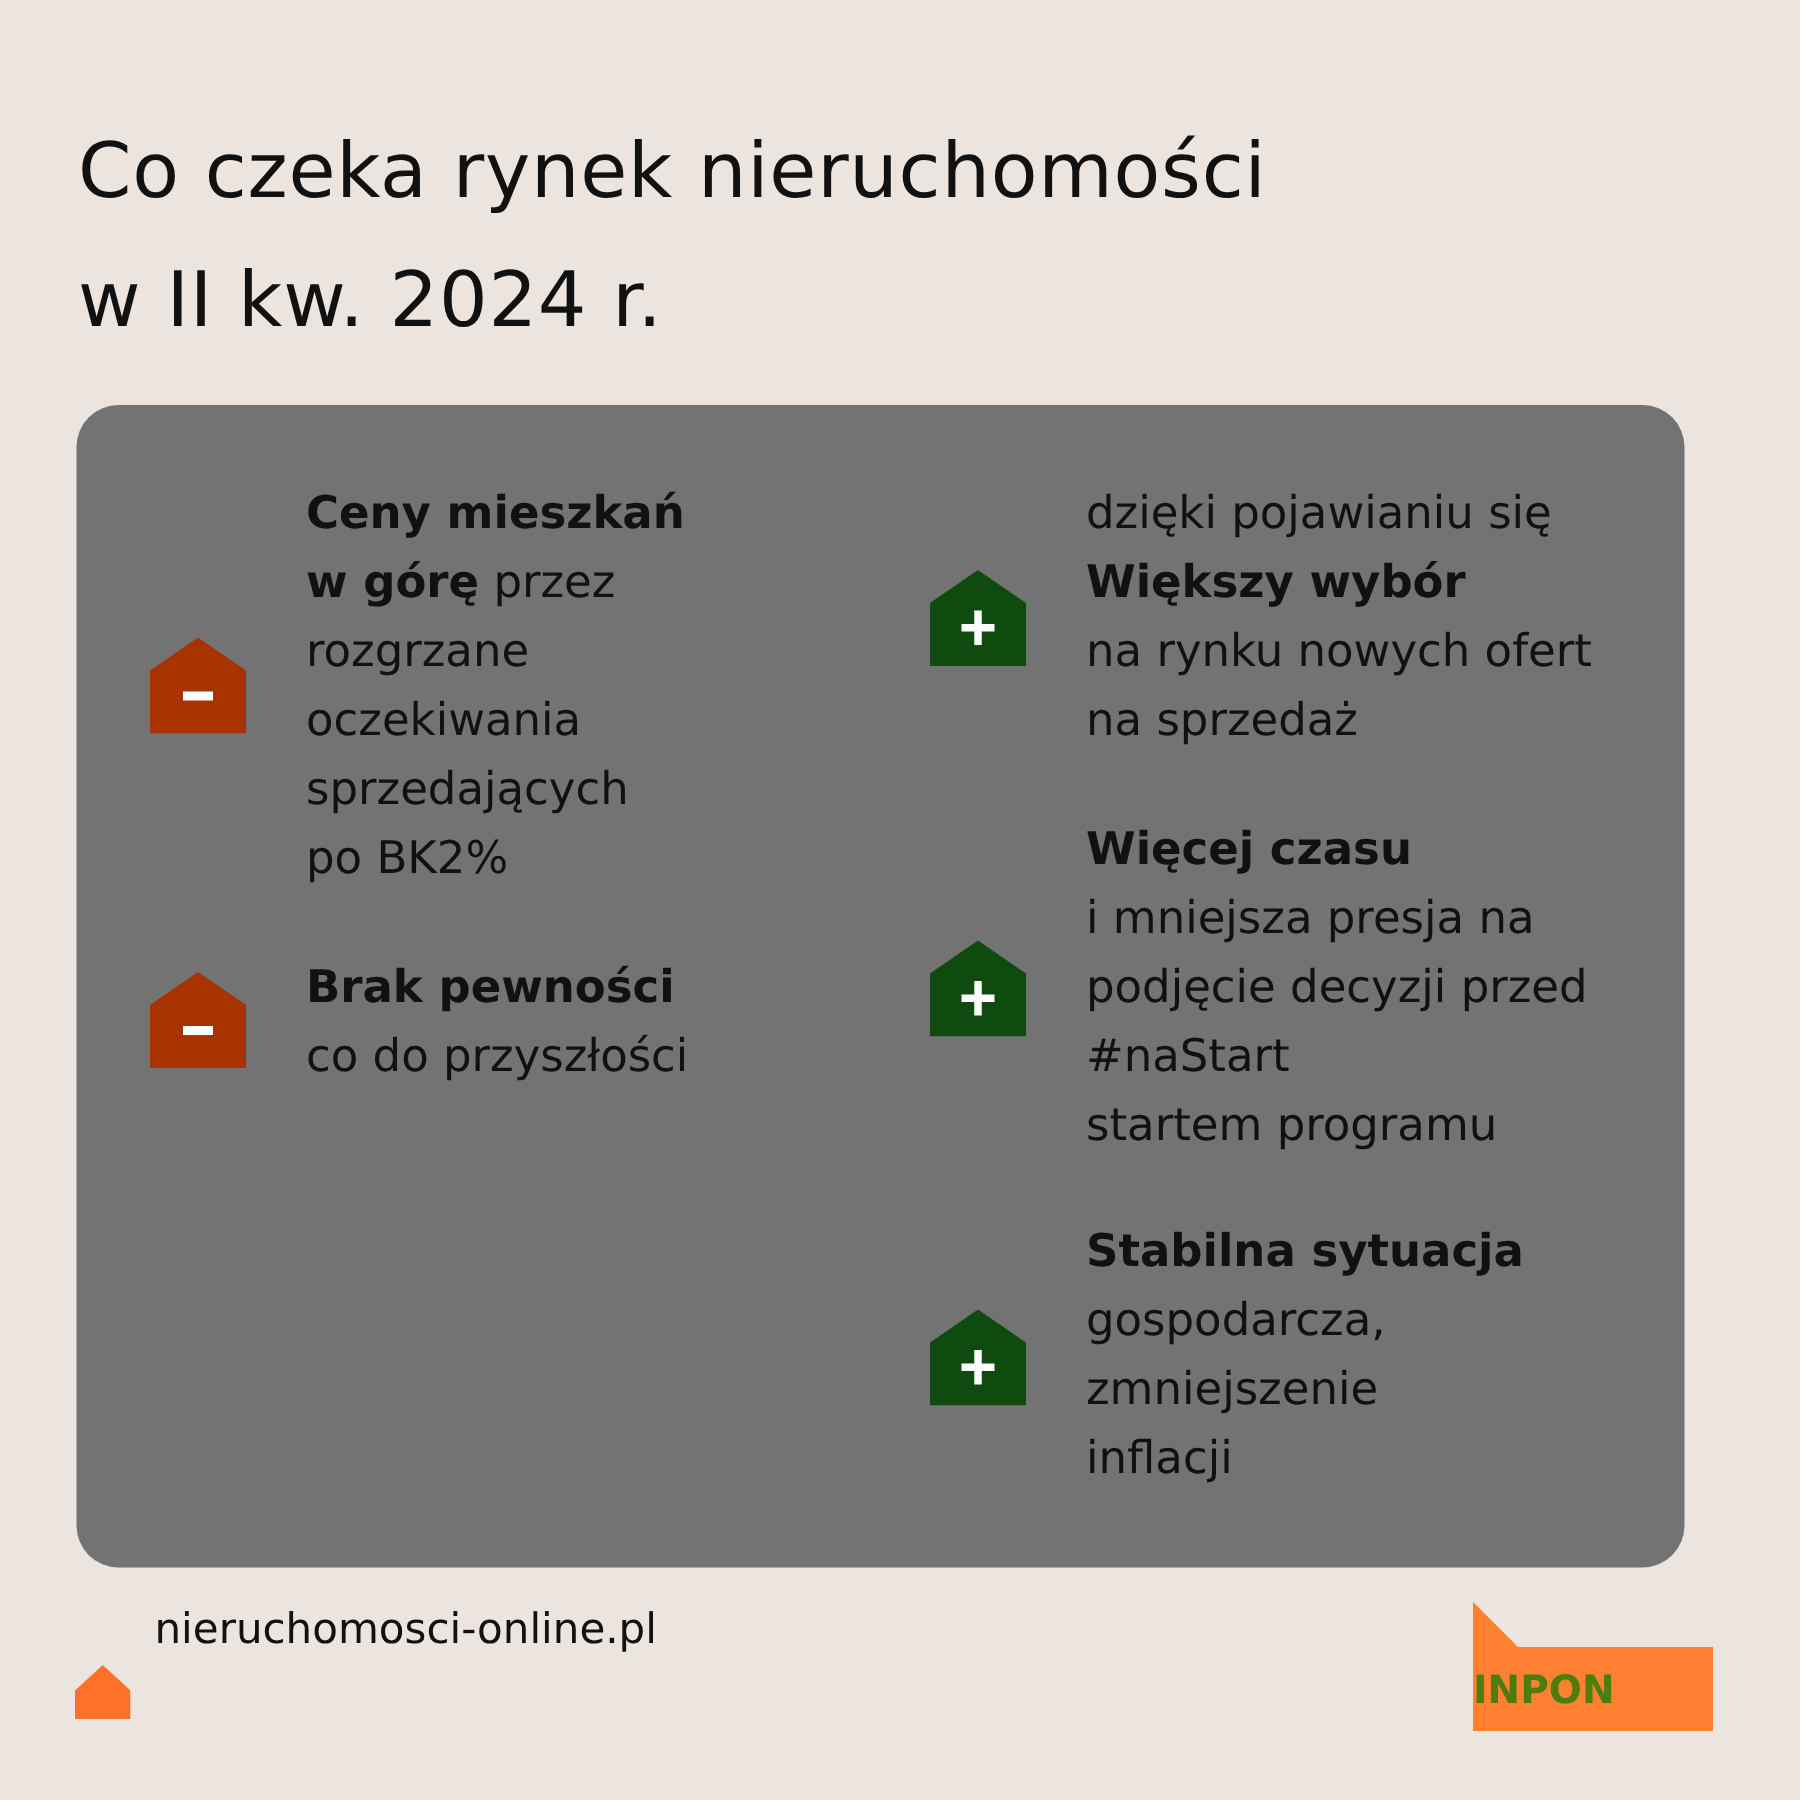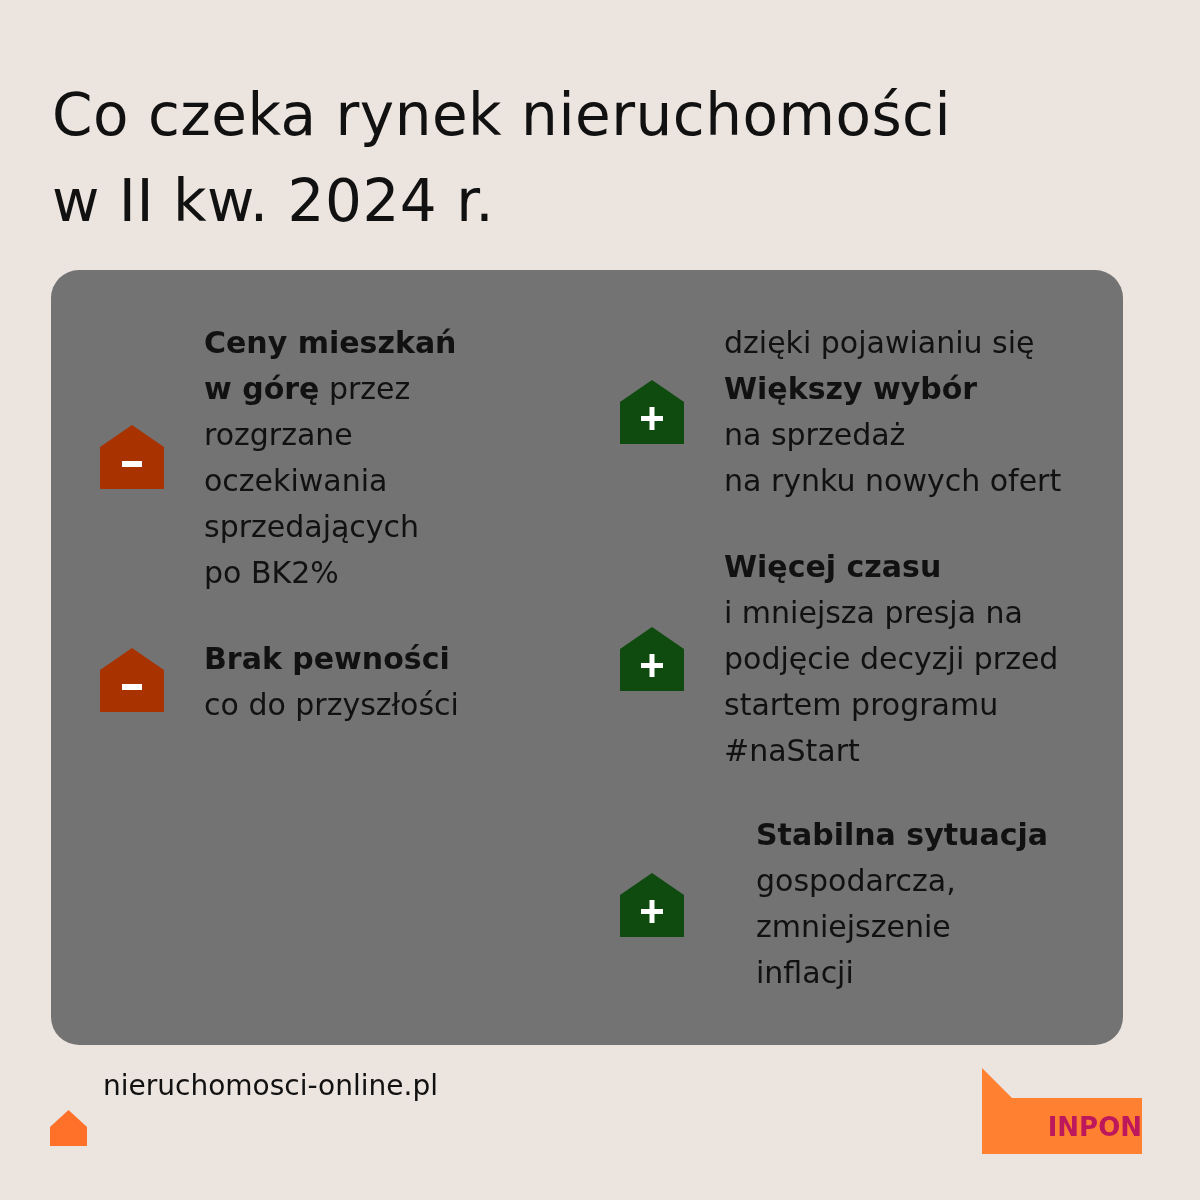--- a/index.html
+++ b/index.html
@@ -1,27 +1,27 @@
 <!DOCTYPE html>
 <html><head>
 <meta charset="utf-8">
 <style>
   html, body { margin:0; padding:0; }
   body { width:1200px; height:1200px; background:#ebe4df; font-family:"DejaVu Sans", sans-serif; position:relative; overflow:hidden; color:#111; }
-  .title { position:absolute; left:52px; top:72px; font-size:58px; line-height:86px; letter-spacing:0.5px; }
+  .title { position:absolute; left:52px; top:72px; font-size:51px; line-height:86px; letter-spacing:0.5px; }
   .title .l1 { font-weight:normal; }
   .title .l2 { font-weight:normal; }
   .card { position:absolute; left:51px; top:270px; width:1072px; height:775px; background:#737373; border-radius:28px; }
   .item { position:absolute; font-size:30px; line-height:46px; }
   .item b { font-weight:bold; }
   .icon { position:absolute; width:64px; height:64px; }
   .footer-logo { position:absolute; left:50px; top:1110px; }
   .footer-url { position:absolute; left:103px; top:1063px; font-size:28px; line-height:46px; }
   .inpon { position:absolute; left:982px; top:1068px; width:160px; height:86px; }
-  .inpon-label { position:absolute; left:982px; top:1100px; width:160px; height:54px; color:#be185d; font-weight:bold; font-size:26px; line-height:54px; text-align:right; }
+  .inpon-label { position:absolute; left:982px; top:1100px; width:160px; height:54px; color:#4d7c0f; font-weight:bold; font-size:26px; line-height:54px; text-align:left; }
 </style>
 </head>
 <body>
 
 <div class="title">
   <div class="l1">Co czeka rynek nieruchomości</div>
   <div class="l2">w II kw. 2024 r.</div>
 </div>
 
 <div class="card">
@@ -49,43 +49,43 @@
   </div>
 
   <svg class="icon" style="left:569px;top:110px;" viewBox="0 0 64 64">
     <polygon points="0,22 32,0 64,22 64,64 0,64" fill="#0f4a0f"></polygon>
     <rect x="21" y="36" width="22" height="5" fill="#fff"></rect>
     <rect x="29.5" y="27" width="5" height="23" fill="#fff"></rect>
   </svg>
   <div class="item" style="left:673px;top:50px;">
     <div>dzięki pojawianiu się</div>
     <div><b>Większy wybór</b></div>
+    <div>na rynku nowych ofert</div>
     <div>na sprzedaż</div>
-    <div>na rynku nowych ofert</div>
   </div>
 
   <svg class="icon" style="left:569px;top:357px;" viewBox="0 0 64 64">
     <polygon points="0,22 32,0 64,22 64,64 0,64" fill="#0f4a0f"></polygon>
     <rect x="21" y="36" width="22" height="5" fill="#fff"></rect>
     <rect x="29.5" y="27" width="5" height="23" fill="#fff"></rect>
   </svg>
   <div class="item" style="left:673px;top:274px;">
     <div><b>Więcej czasu</b></div>
     <div>i mniejsza presja na</div>
     <div>podjęcie decyzji przed</div>
+    <div>#naStart</div>
     <div>startem programu</div>
-    <div>#naStart</div>
   </div>
 
   <svg class="icon" style="left:569px;top:603px;" viewBox="0 0 64 64">
     <polygon points="0,22 32,0 64,22 64,64 0,64" fill="#0f4a0f"></polygon>
     <rect x="21" y="36" width="22" height="5" fill="#fff"></rect>
     <rect x="29.5" y="27" width="5" height="23" fill="#fff"></rect>
   </svg>
-  <div class="item" style="left:673px;top:542px;margin-left:32px;">
+  <div class="item" style="left:673px;top:542px;">
     <div><b>Stabilna sytuacja</b></div>
     <div>gospodarcza,</div>
     <div>zmniejszenie</div>
     <div>inflacji</div>
   </div>
 </div>
 
 <svg class="footer-logo" width="37" height="36" viewBox="0 0 37 36">
   <polygon points="0,17 18.5,0 37,17 37,36 0,36" fill="#ff7028"></polygon>
 </svg>

